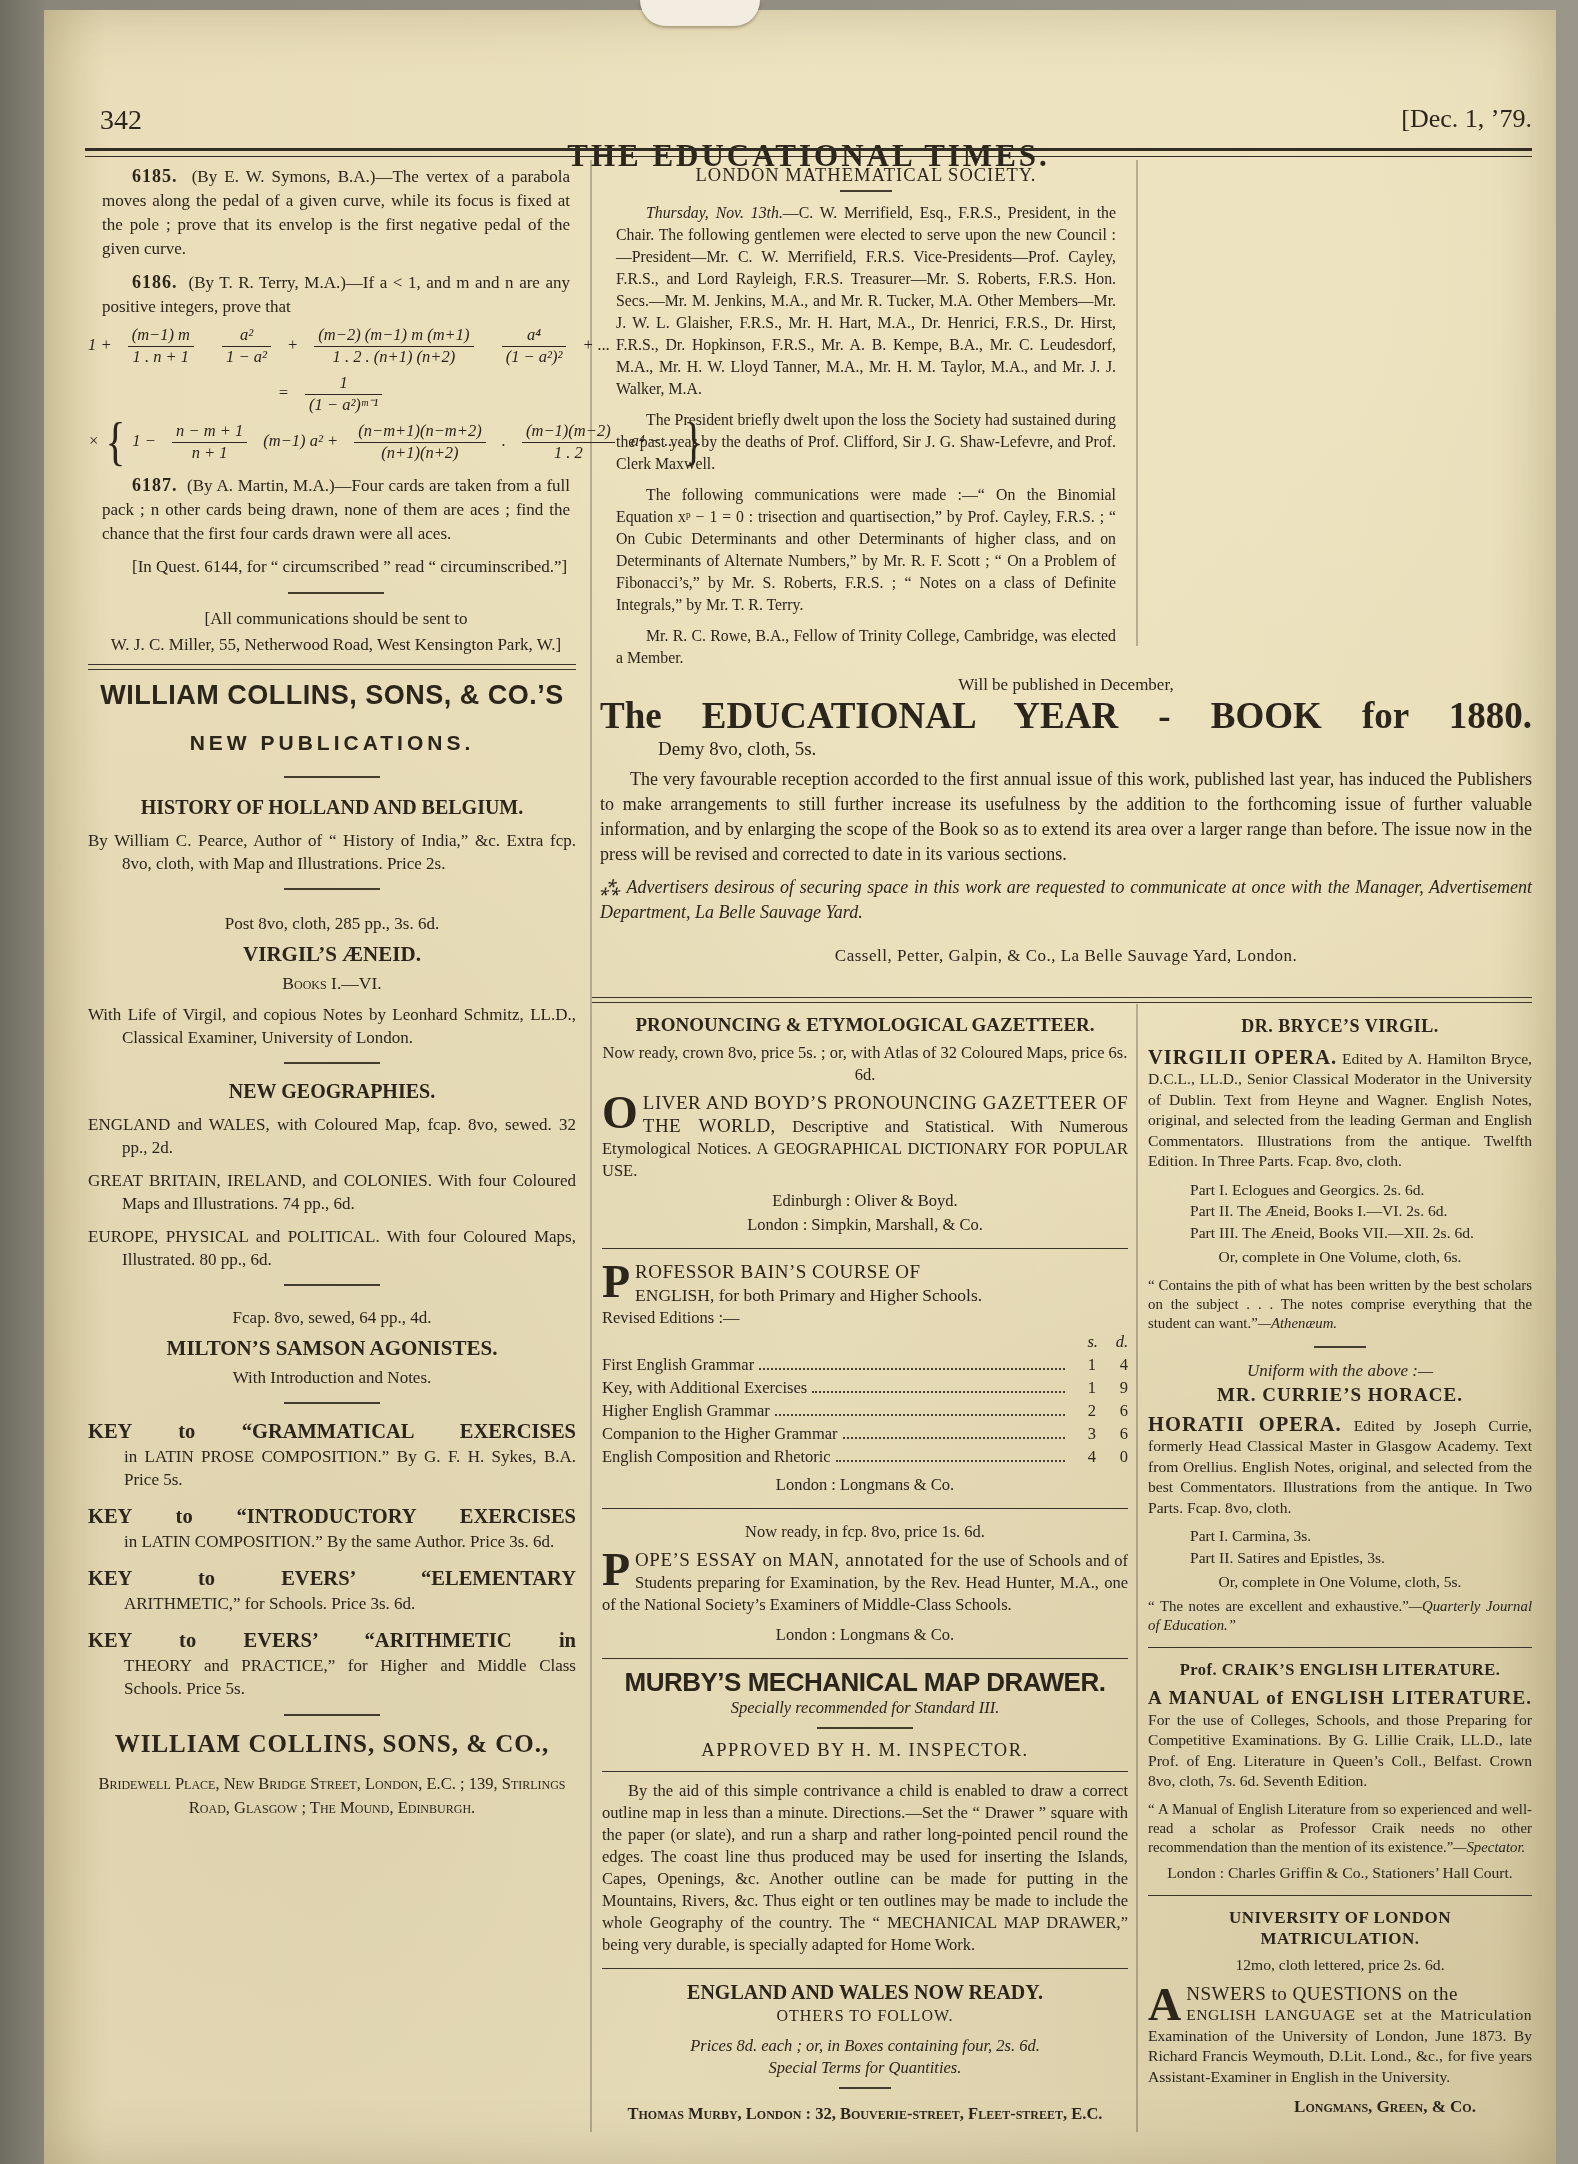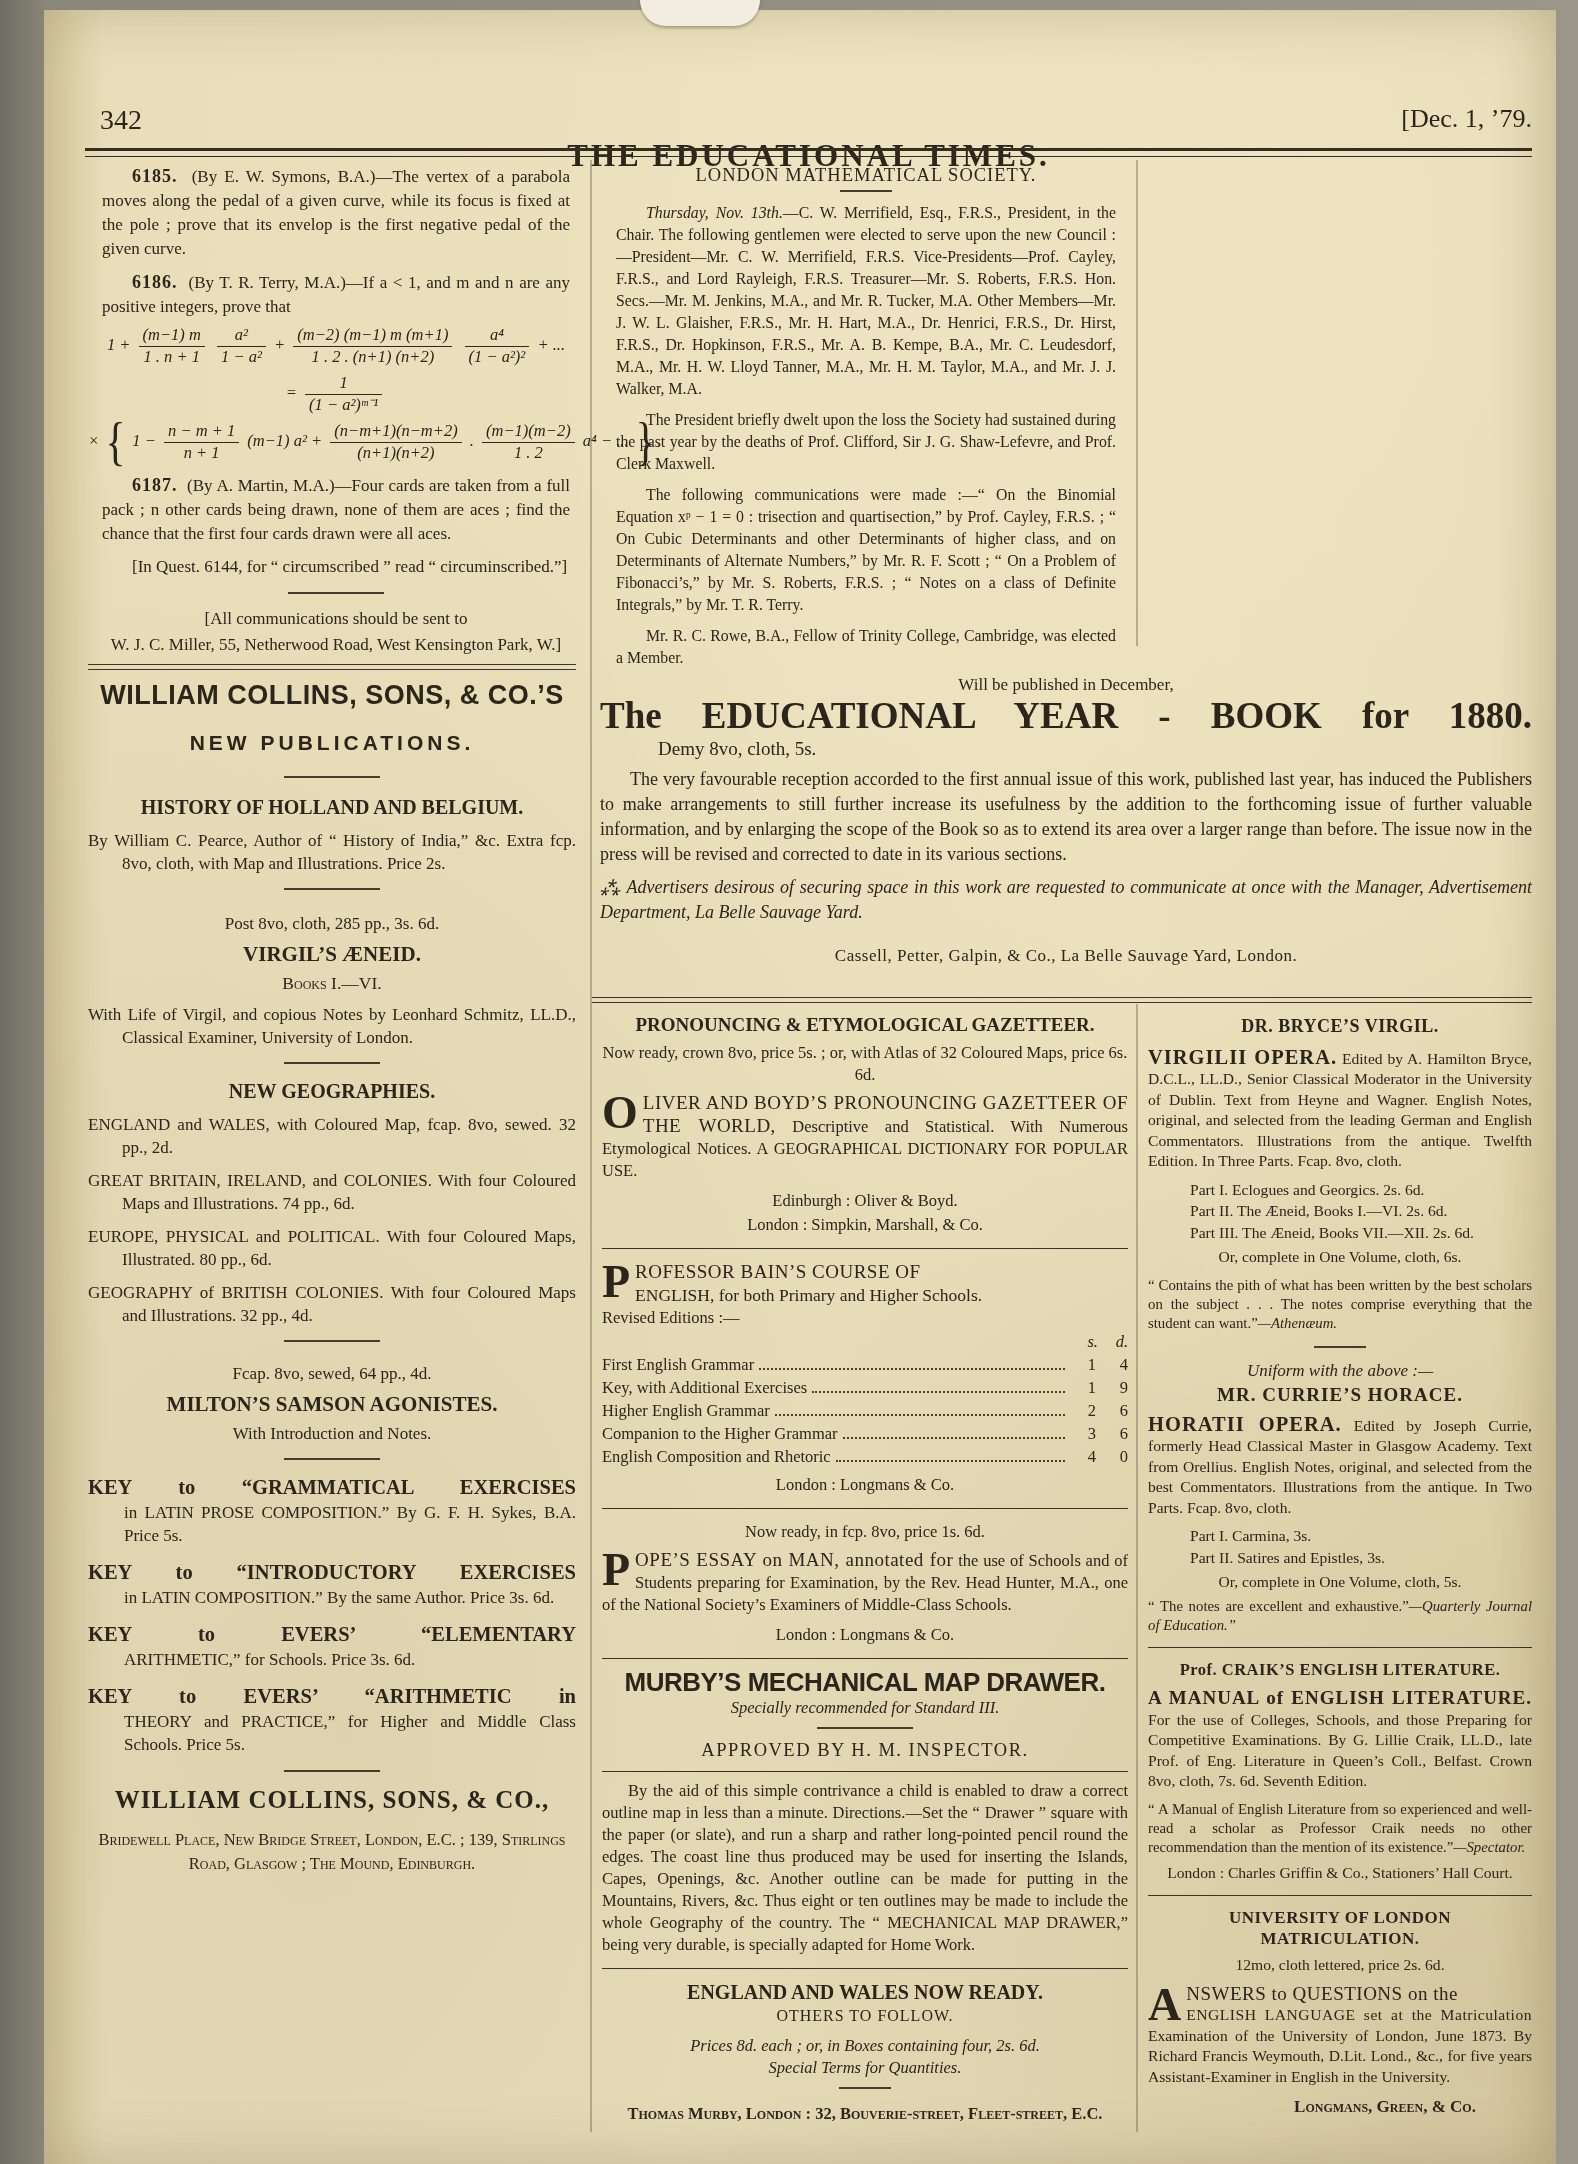--- a/index.html
+++ b/index.html
@@ -46,21 +46,21 @@
   
   .col-problems{left:88px;top:164px;width:496px;font-size:17px;line-height:24px;}
   .col-lms{left:602px;top:164px;width:528px;font-size:15.8px;line-height:22px;}
   .lms-head{font-size:18.5px;letter-spacing:1px;text-align:center;margin:0 0 2px;}
   .comm{text-align:center;margin:2px 0;}
 
   
   .math{font-style:italic;font-size:16.5px;line-height:1.15;margin:4px 0 10px;}
   .mline{text-align:center;margin:7px 0;white-space:nowrap;}
   .mline.left{text-align:left;}
-  .frac{display:inline-block;vertical-align:middle;text-align:center;margin:0 4px;}
+  .frac{display:inline-block;vertical-align:middle;text-align:center;margin:0 12px;}
   .frac .fn{display:block;padding:0 4px 1px;border-bottom:1.4px solid #2e2820;}
   .frac .fd{display:block;padding:1px 4px 0;}
   .brace{display:inline-block;font-style:normal;font-size:52px;font-weight:400;vertical-align:middle;
          line-height:0;transform:scaleX(.8);}
 
   
   .yearbook{left:600px;top:672px;width:932px;font-size:18px;line-height:25px;}
   .yb-announce{text-align:center;font-size:17px;margin:0 0 6px;}
   .yb-title{font-size:37px;font-weight:bold;text-align:justify;text-align-last:justify;margin:0 0 8px;}
   .yb-format{font-size:19px;margin:0 0 6px 58px;}
@@ -207,21 +207,20 @@
     <p class="ad-format" style="margin-top:22px">Post 8vo, cloth, 285 pp., 3s. 6d.</p>
     <h3 class="ad-title" style="font-size:21px;margin-bottom:6px">VIRGIL’S ÆNEID.</h3>
     <p class="ad-subcaps">Books I.—VI.</p>
     <p class="hang">With Life of Virgil, and copious Notes by Leonhard Schmitz, LL.D., Classical Examiner, University of London.</p>
     <div class="sdiv"></div>
 
     <h3 class="ad-title" style="margin-top:16px">NEW GEOGRAPHIES.</h3>
     <p class="hang">ENGLAND and WALES, with Coloured Map, fcap. 8vo, sewed.  32 pp., 2d.</p>
     <p class="hang">GREAT BRITAIN, IRELAND, and COLONIES.  With four Coloured Maps and Illustrations.  74 pp., 6d.</p>
     <p class="hang">EUROPE, PHYSICAL and POLITICAL.  With four Coloured Maps, Illustrated.  80 pp., 6d.</p>
-    <p class="hang">GEOGRAPHY of BRITISH COLONIES.  With four Coloured Maps and Illustrations.  32 pp., 4d.</p>
     <div class="sdiv"></div>
 
     <p class="ad-format" style="margin-top:20px">Fcap. 8vo, sewed, 64 pp., 4d.</p>
     <h3 class="ad-title" style="font-size:21px;margin-bottom:6px">MILTON’S SAMSON AGONISTES.</h3>
     <p class="ctr" style="margin:0 0 10px">With Introduction and Notes.</p>
     <div class="sdiv"></div>
 
     <div style="margin-top:16px">
       <p class="keyhead">KEY to “GRAMMATICAL EXERCISES</p>
       <p class="keybody">in LATIN PROSE COMPOSITION.”  By G. F. H. Sykes, B.A.  Price 5s.</p>

